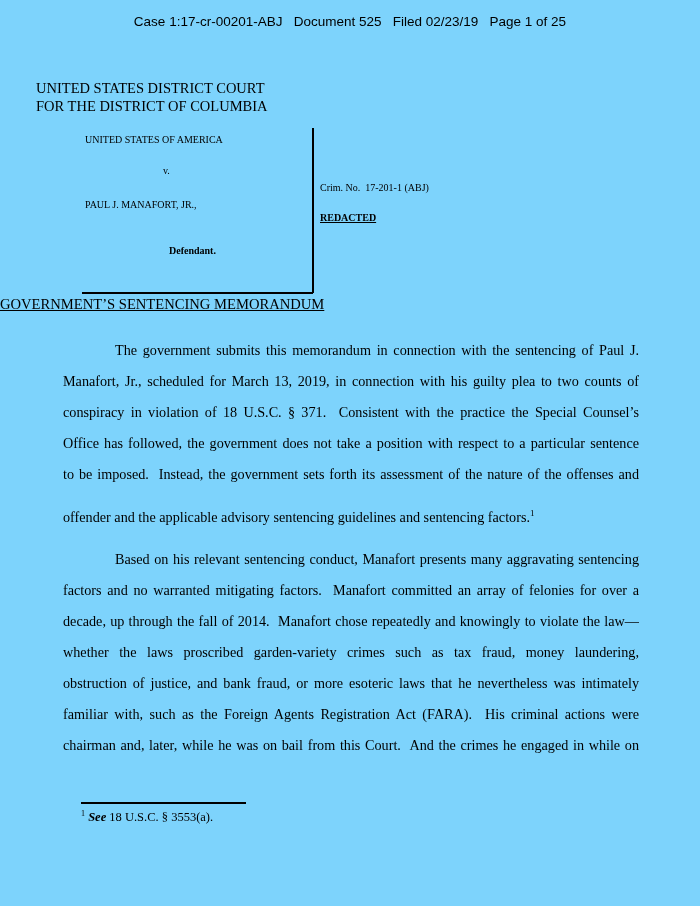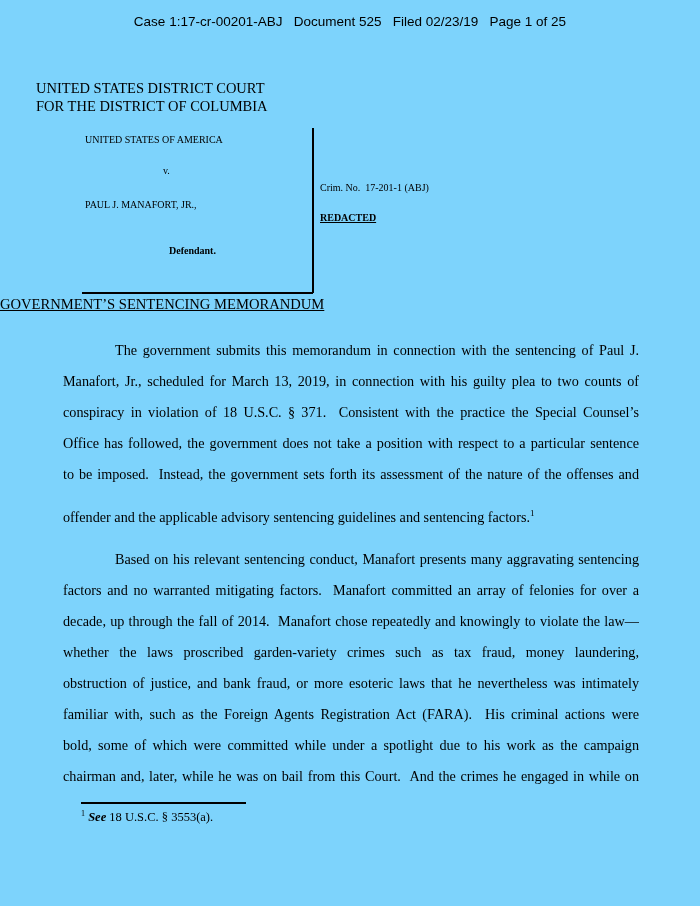--- a/index.html
+++ b/index.html
@@ -122,20 +122,19 @@
     <div class="bl last"><span>offender and the applicable advisory sentencing guidelines and sentencing factors.</span><sup>1</sup></div>
   </div>
 
   <div class="para para-2">
     <div class="bl first">Based on his relevant sentencing conduct, Manafort presents many aggravating sentencing</div>
     <div class="bl">factors and no warranted mitigating factors.  Manafort committed an array of felonies for over a</div>
     <div class="bl">decade, up through the fall of 2014.  Manafort chose repeatedly and knowingly to violate the law—</div>
     <div class="bl">whether the laws proscribed garden-variety crimes such as tax fraud, money laundering,</div>
     <div class="bl">obstruction of justice, and bank fraud, or more esoteric laws that he nevertheless was intimately</div>
     <div class="bl">familiar with, such as the Foreign Agents Registration Act (FARA).  His criminal actions were</div>
-    <div class="bl">bold, some of which were committed while under a spotlight due to his work as the campaign</div>
     <div class="bl">chairman and, later, while he was on bail from this Court.  And the crimes he engaged in while on</div>
   </div>
 
   <div class="abs fn-separator"></div>
   <div class="abs footnote"><sup>1</sup><span class="it"> See</span><span> 18 U.S.C. § 3553(a).</span></div>
 
 </div>
 
 </body></html>

